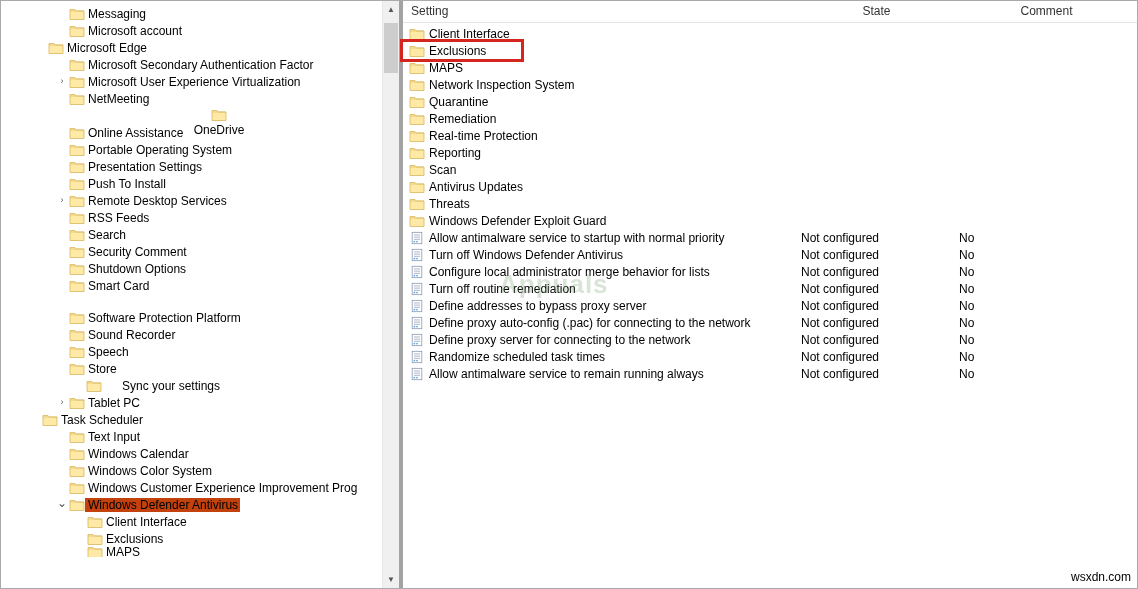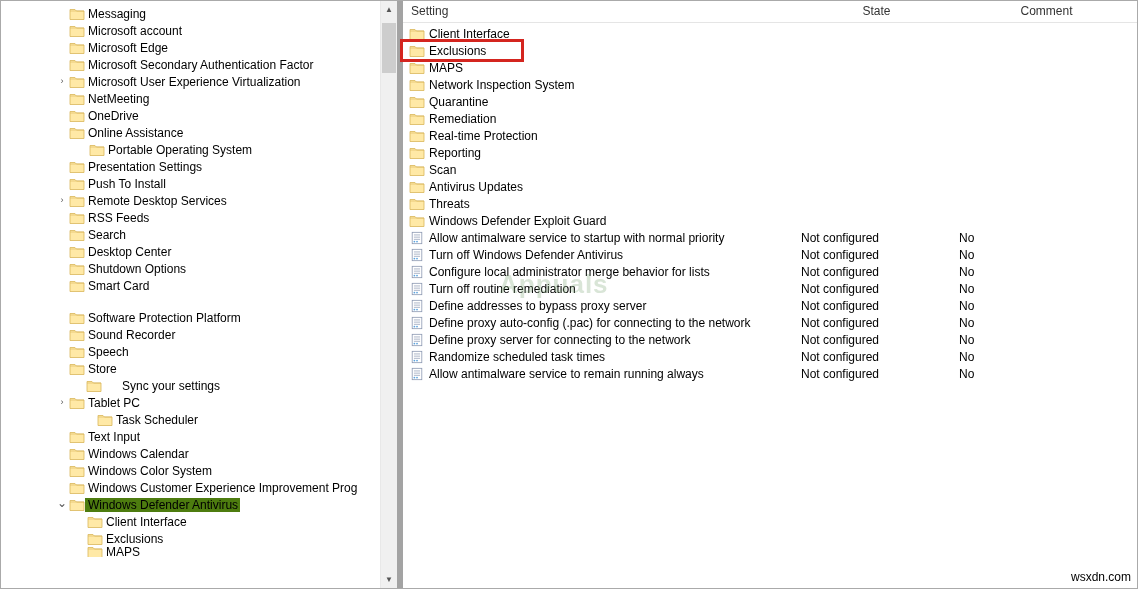--- a/index.html
+++ b/index.html
@@ -15,21 +15,21 @@
     position: relative;
   }
   .layout {
     display: flex;
     width: 100%;
     height: 100%;
   }
   .left-pane {
     width: 402px;
     height: 100%;
-    border-right: 6px solid #a3a3a3;
+    border-right: 4px solid #a3a3a3;
     position: relative;
     overflow: hidden;
     display: flex;
   }
   .tree-scroll {
     flex: 1;
     overflow-y: hidden;
     padding-top: 4px;
   }
   .tree-row {
@@ -44,21 +44,21 @@
     text-align: center;
     color: #555;
     font-size: 9px;
     line-height: 1;
   }
   .tree-row .label {
     padding-left: 3px;
     padding-right: 2px;
   }
   .tree-row.selected .icon + .label {
-    background: #4d7c0f;
+    background: #c2410c;
   }
   .scrollbar {
     width: 17px;
     background: #f0f0f0;
     border-left: 1px solid #e8e8e8;
     position: relative;
   }
   .scroll-btn {
     height: 17px;
     display: flex;
@@ -197,21 +197,21 @@
         </div>
         <div class="tree-row" style="padding-left: 54px;">
           <span class="exp"></span>
           <span class="icon">
             <svg class="folder-svg" viewBox="0 0 16 16">
               <use href="#folder-icon-g"></use>
             </svg>
           </span>
           <span class="label">Microsoft account</span>
         </div>
-        <div class="tree-row" style="padding-left: 54px;">
+        <div class="tree-row" style="padding-left: 33px;">
           <span class="exp"></span>
           <span class="icon">
             <svg class="folder-svg" viewBox="0 0 16 16">
               <use href="#folder-icon-g"></use>
             </svg>
           </span>
           <span class="label">Microsoft Edge</span>
         </div>
         <div class="tree-row" style="padding-left: 54px;">
           <span class="exp"></span>
@@ -233,39 +233,39 @@
         </div>
         <div class="tree-row" style="padding-left: 54px;">
           <span class="exp"></span>
           <span class="icon">
             <svg class="folder-svg" viewBox="0 0 16 16">
               <use href="#folder-icon-g"></use>
             </svg>
           </span>
           <span class="label">NetMeeting</span>
         </div>
-        <div class="tree-row" style="padding-left: 54px;">
+        <div class="tree-row" style="padding-left: 54px; flex-direction: column;">
           <span class="exp"></span>
           <span class="icon">
             <svg class="folder-svg" viewBox="0 0 16 16">
               <use href="#folder-icon-g"></use>
             </svg>
           </span>
           <span class="label">OneDrive</span>
         </div>
         <div class="tree-row" style="padding-left: 54px;">
           <span class="exp"></span>
           <span class="icon">
             <svg class="folder-svg" viewBox="0 0 16 16">
               <use href="#folder-icon-g"></use>
             </svg>
           </span>
           <span class="label">Online Assistance</span>
         </div>
-        <div class="tree-row" style="padding-left: 54px; margin-left: 20px;">
+        <div class="tree-row" style="padding-left: 54px;">
           <span class="exp"></span>
           <span class="icon">
             <svg class="folder-svg" viewBox="0 0 16 16">
               <use href="#folder-icon-g"></use>
             </svg>
           </span>
           <span class="label">Portable Operating System</span>
         </div>
         <div class="tree-row" style="padding-left: 54px;">
           <span class="exp"></span>
@@ -312,21 +312,21 @@
           </span>
           <span class="label">Search</span>
         </div>
         <div class="tree-row" style="padding-left: 54px;">
           <span class="exp"></span>
           <span class="icon">
             <svg class="folder-svg" viewBox="0 0 16 16">
               <use href="#folder-icon-g"></use>
             </svg>
           </span>
-          <span class="label">Desktop Center</span>
+          <span class="label">Security Comment</span>
         </div>
         <div class="tree-row" style="padding-left: 54px;">
           <span class="exp"></span>
           <span class="icon">
             <svg class="folder-svg" viewBox="0 0 16 16">
               <use href="#folder-icon-g"></use>
             </svg>
           </span>
           <span class="label">Shutdown Options</span>
         </div>
@@ -386,21 +386,21 @@
         </div>
         <div class="tree-row" style="padding-left: 54px;">
           <span class="exp">›</span>
           <span class="icon">
             <svg class="folder-svg" viewBox="0 0 16 16">
               <use href="#folder-icon-g"></use>
             </svg>
           </span>
           <span class="label">Tablet PC</span>
         </div>
-        <div class="tree-row" style="padding-left: 82px;">
+        <div class="tree-row" style="padding-left: 27px;">
           <span class="exp"></span>
           <span class="icon">
             <svg class="folder-svg" viewBox="0 0 16 16">
               <use href="#folder-icon-g"></use>
             </svg>
           </span>
           <span class="label">Task Scheduler</span>
         </div>
         <div class="tree-row" style="padding-left: 54px;">
           <span class="exp"></span>

